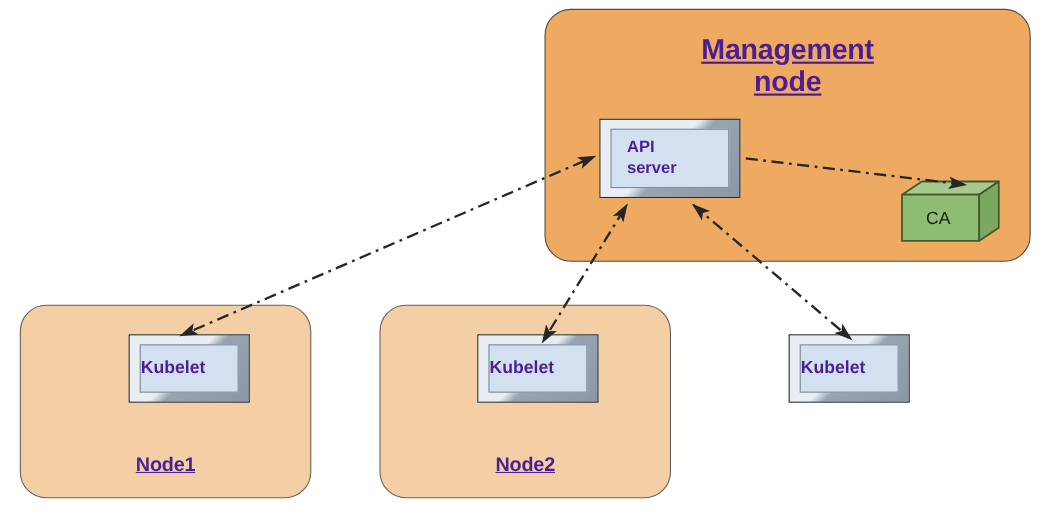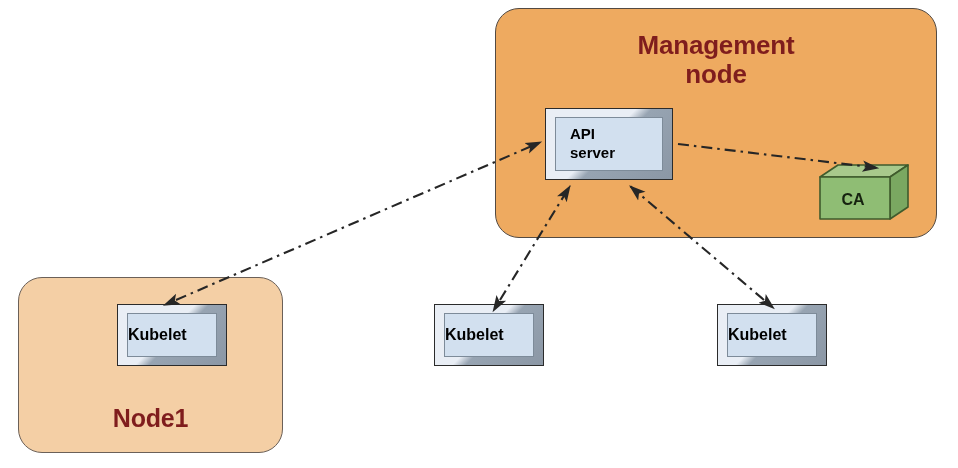--- a/index.html
+++ b/index.html
@@ -41,34 +41,35 @@
   }
   .group-node {
     background: #f4cfa5;
     border-color: #6b6058;
   }
   .group-title {
     position: absolute;
     left: 0;
     right: 0;
     text-align: center;
-    color: #7f1d1d;
+    color: #4c1d95;
     font-size: 25px;
     font-weight: 700;
     line-height: 1.12;
     letter-spacing: -0.2px;
     white-space: pre-line;
+    text-decoration: underline;
   }
   .mgmt-title {
     top: 22px;
     font-size: 26px;
   }
   .node-title {
     bottom: 20px;
-    font-size: 25px;
+    font-size: 18px;
   }
 
   
   .plate {
     position: absolute;
     box-sizing: border-box;
     border: 1.5px solid #2b2b2b;
     background: #9aa7b4;
     z-index: 3;
   }
@@ -82,21 +83,21 @@
     position: absolute;
     left: 9px; top: 8px; right: 9px; bottom: 8px;
     background: #d2e0ef;
     border: 1px solid #7d8b99;
     box-sizing: border-box;
     display: flex;
     align-items: center;
     justify-content: flex-start;
   }
   .plate .face-text {
-    color: #000000;
+    color: #4c1d95;
     font-size: 15px;
     font-weight: 700;
     line-height: 1.25;
     padding-left: 14px;
     white-space: pre-line;
     text-align: left;
   }
   .plate.kubelet .face-text {
     width: 100%;
     text-align: left;
@@ -113,21 +114,21 @@
   }
   .ca-box svg { display: block; }
   .ca-label {
     position: absolute;
     left: 0;
     top: 28px;
     width: 70px;
     text-align: center;
     color: #16220f;
     font-size: 16px;
-    font-weight: 700;
+    font-weight: 400;
     pointer-events: none;
   }
 </style>
 </head>
 <body>
 
 <div id="canvas">
 
   <div class="group group-mgmt" style="left:495px; top:8px; width:442px; height:230px;">
     <div class="group-title mgmt-title">Management
@@ -157,20 +158,23 @@
   <div class="group group-node" style="left:18px; top:277px; width:265px; height:176px;">
     <div class="group-title node-title">Node1</div>
   </div>
   <div class="plate kubelet" style="left:117px; top:304px; width:110px; height:62px;">
     <div class="bevel"></div>
     <div class="face">
       <div class="face-text">Kubelet</div>
     </div>
   </div>
 
+  <div class="group group-node" style="left:345px; top:277px; width:265px; height:176px;">
+    <div class="group-title node-title">Node2</div>
+  </div>
   <div class="plate kubelet" style="left:434px; top:304px; width:110px; height:62px;">
     <div class="bevel"></div>
     <div class="face">
       <div class="face-text">Kubelet</div>
     </div>
   </div>
 
   <div class="plate kubelet" style="left:717px; top:304px; width:110px; height:62px;">
     <div class="bevel"></div>
     <div class="face">

